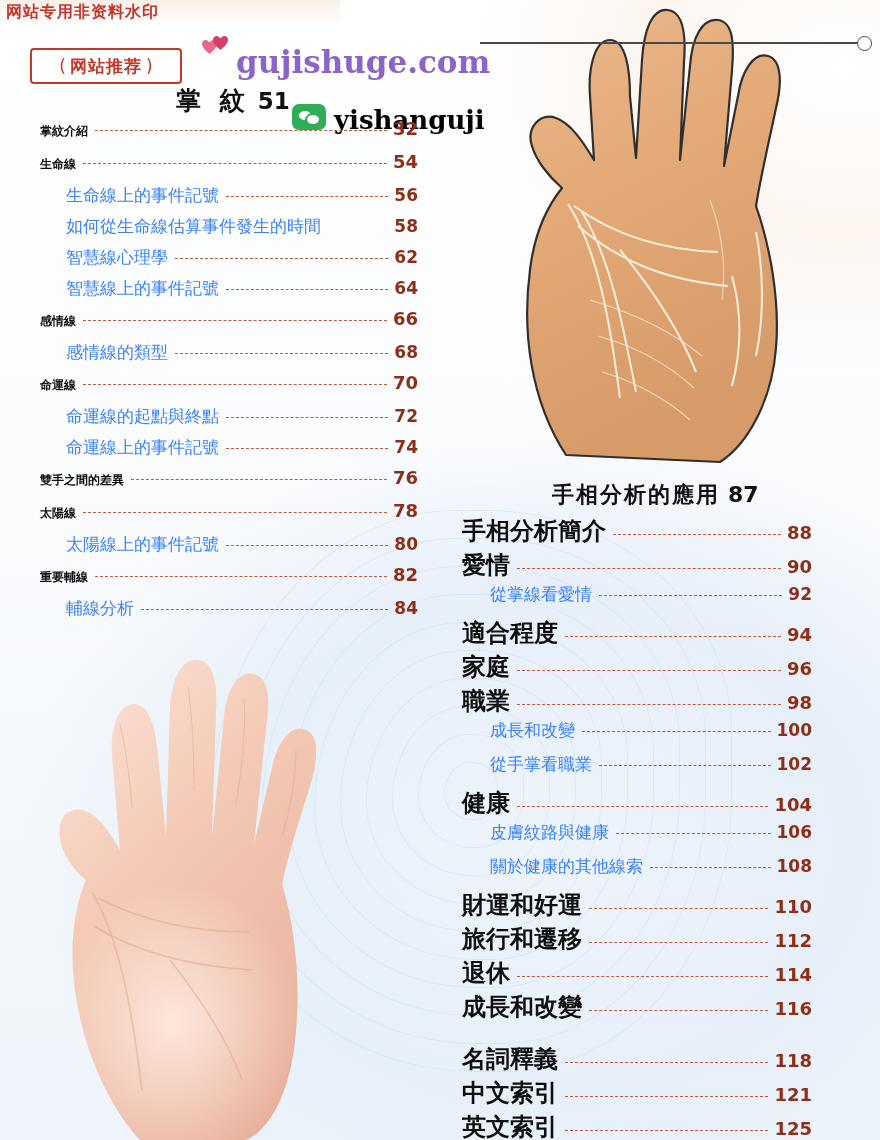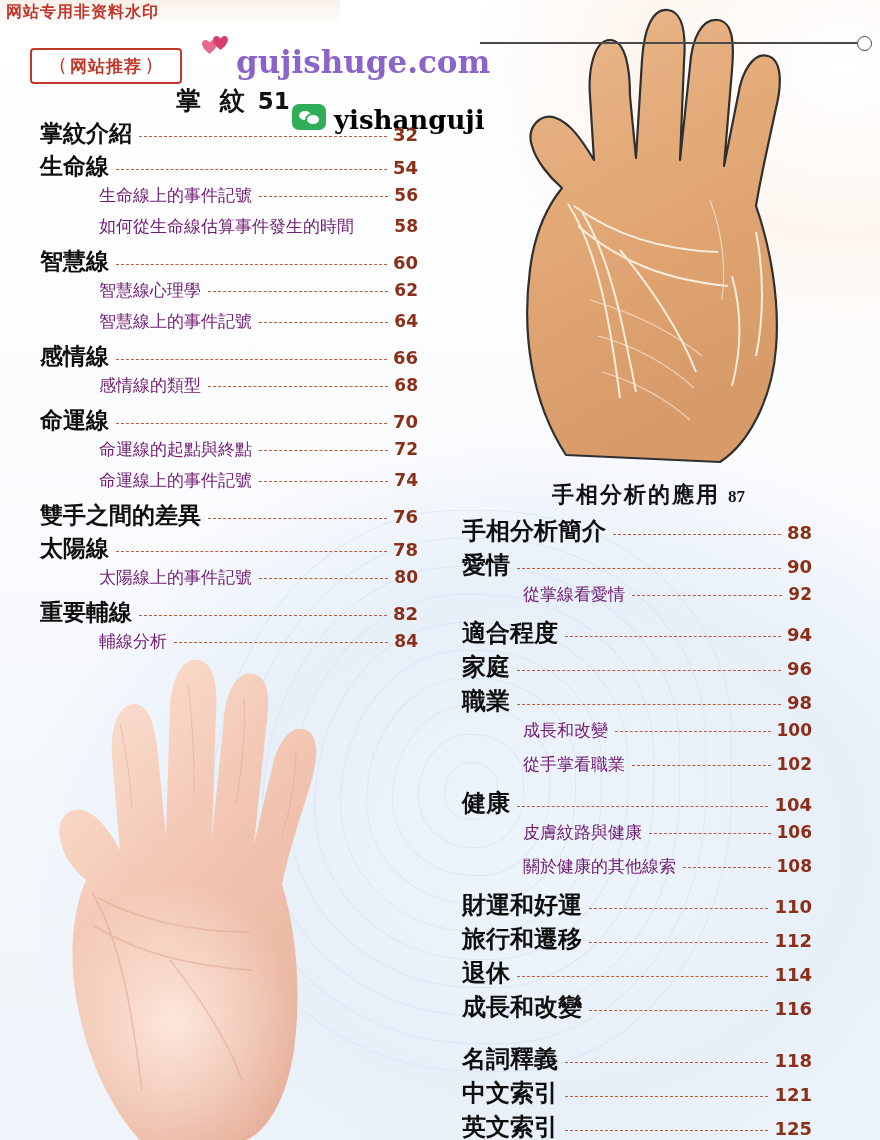--- a/index.html
+++ b/index.html
@@ -40,38 +40,38 @@
   .rec-badge{position:absolute;left:30px;top:48px;width:148px;height:32px;border:2px solid #c0392b;border-radius:4px;
      background:#ffffff;display:flex;align-items:center;justify-content:center;gap:4px;}
   .rec-badge .paren{font-size:17px;color:#c0392b;}
   .rec-badge .label{font-size:17px;color:#c0392b;font-weight:700;letter-spacing:1px;}
 
   
   .sec-title{position:absolute;font-weight:700;color:#111;}
   #t1{left:176px;top:84px;font-size:25px;letter-spacing:5px;}
   #t1 .num{font-size:23px;letter-spacing:0;margin-left:8px;}
   #t2{left:552px;top:480px;font-size:22px;letter-spacing:2px;}
-  #t2 .num{font-size:17px;letter-spacing:0;margin-left:8px;font-family:Liberation Serif, serif;}
+  #t2 .num{font-size:22px;letter-spacing:0;margin-left:8px;}
 
   
   .col{position:absolute;}
   #colA{left:40px;top:118px;width:378px;}
   #colB{left:462px;top:515px;width:350px;}
 
   .row{display:flex;align-items:baseline;height:33px;}
   .row .t{white-space:nowrap;color:#121212;}
   .row .lead{flex:1;margin:0 6px 0 7px;position:relative;top:-4px;
      border-bottom:1.7px dashed #b85c3c;height:0;}
   .row .pg{white-space:nowrap;color:#8c2f18;font-weight:700;}
 
   
-  .lv1 .t{font-size:23px;font-weight:700;color:#0f0f0f;}
+  .lv1 .t{font-size:12px;font-weight:700;color:#0f0f0f;}
   .lv1 .pg{font-size:18px;}
   .lv2{height:31px;padding-left:26px;}
-  .lv2 .t{font-size:17px;color:#701a75;margin-left:33px;}
+  .lv2 .t{font-size:17px;color:#3b82f6;}
   .lv2 .pg{font-size:17px;}
   .nolead .lead{border-bottom:none;}
   .gap{height:18px;}
 
   #colB .row{height:34px;}
   #colB .lv1 .t{font-size:24px;}
   #colB .lv2{padding-left:28px;}
 
   
   .handprint{position:absolute;left:470px;top:0px;width:410px;height:470px;}
@@ -211,25 +211,20 @@
   <div class="row lv2">
     <span class="t">生命線上的事件記號</span>
     <span class="lead"></span>
     <span class="pg">56</span>
   </div>
   <div class="row lv2 nolead">
     <span class="t">如何從生命線估算事件發生的時間</span>
     <span class="lead"></span>
     <span class="pg">58</span>
   </div>
-  <div class="row lv1">
-    <span class="t">智慧線</span>
-    <span class="lead"></span>
-    <span class="pg">60</span>
-  </div>
   <div class="row lv2">
     <span class="t">智慧線心理學</span>
     <span class="lead"></span>
     <span class="pg">62</span>
   </div>
   <div class="row lv2">
     <span class="t">智慧線上的事件記號</span>
     <span class="lead"></span>
     <span class="pg">64</span>
   </div>

